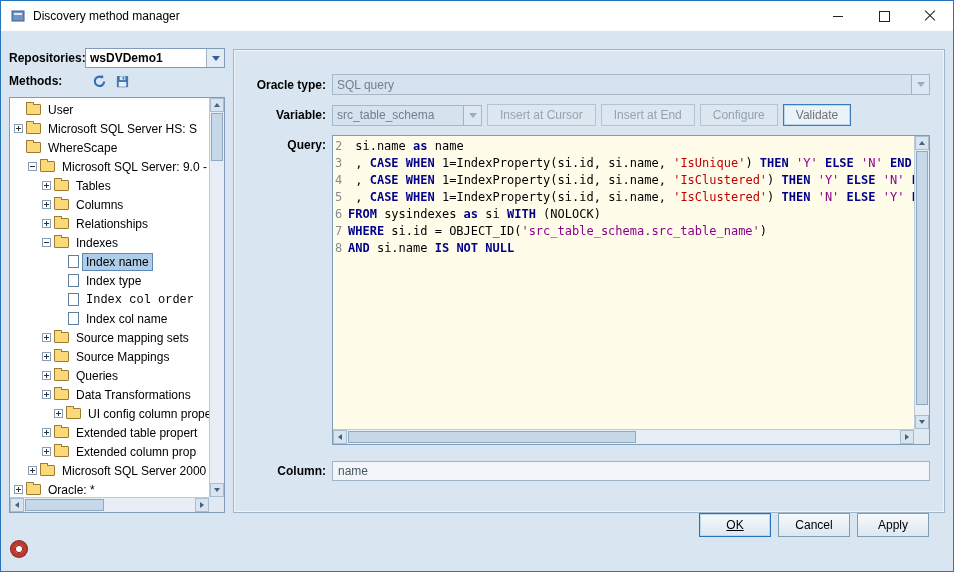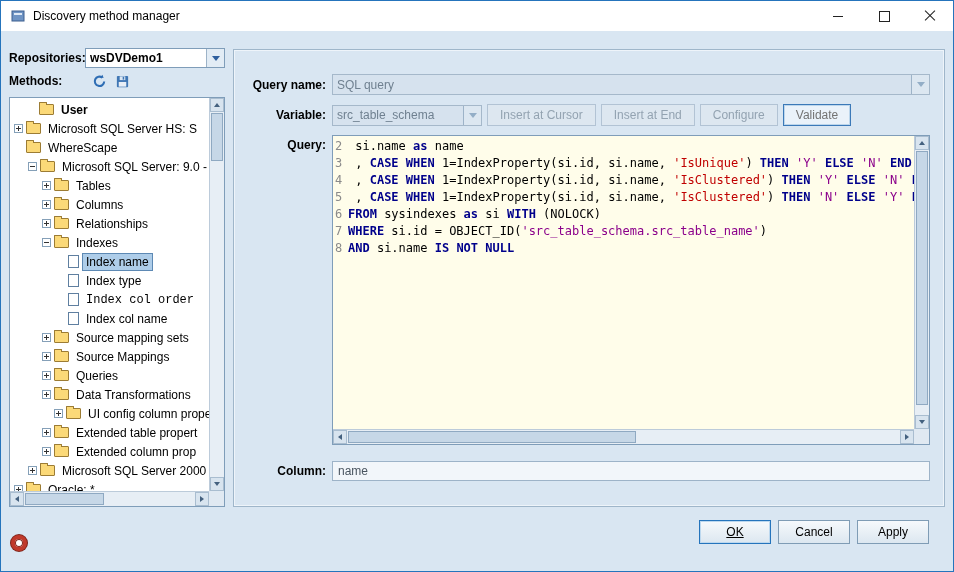--- a/index.html
+++ b/index.html
@@ -88,21 +88,21 @@
   .tk-kw2{color:var(--kw2,#8b0000);font-weight:bold;}
   .tk-str{color:var(--str,#c00000);}
   .tk-str2{color:var(--str2,#8b008b);}
   .tk-pl{color:#000;}
   .editor .vscroll{bottom:15px;}
   .editor .hscroll{right:15px;}
 
   .field{flex:1;height:20px;background:#f2f6fa;border:1px solid #9db3c8;color:#4a5560;padding:0 5px;font-family:"Liberation Sans",sans-serif;font-size:12px;box-sizing:border-box;}
 
   
-  .footer{height:50px;flex:none;display:flex;align-items:center;padding:0 24px 14px 10px;}
+  .footer{height:50px;flex:none;display:flex;padding:0 24px 8px 10px;}
   .buoy{width:16px;height:16px;border-radius:50%;border:4px solid #c0392b;box-sizing:border-box;box-shadow:0 0 0 1px #7e241a,inset 0 0 0 1px #7e241a;background:#fff;align-self:flex-end;margin-bottom:6px;}
   .spacer{flex:1;}
   .dlg-btn{width:72px;height:24px;margin-left:7px;background:linear-gradient(#f6f9fc,#dce7f0);border:1px solid #7f9cb5;font-family:"Liberation Sans",sans-serif;font-size:12px;cursor:default;}
   .dlg-btn.default{border:1px solid #2574bc;box-shadow:0 0 0 1px #bcd8ef inset;}
   .u{text-decoration:underline;}
 </style>
 </head>
 <body>
 
 <div class="window">
@@ -155,21 +155,21 @@
           <svg width="15" height="15" viewBox="0 0 16 16">
               <rect x="2" y="2" width="12" height="12" fill="#3f76b4" rx="1"></rect>
               <rect x="5" y="2.5" width="6" height="4" fill="#dbe7f3"></rect>
               <rect x="8.2" y="3" width="1.6" height="3" fill="#3f76b4"></rect>
               <rect x="4" y="8.5" width="8" height="5" fill="#e8eef6"></rect>
             </svg>
         </span>
       </div>
       <div class="tree-box">
         <div class="tree-view">
-            <div class="titem" style="padding-left: 17px; font-weight: bold;">
+            <div class="titem" style="padding-left: 4px;">
               <span class="exp-spacer"></span>
               <span class="folder-icon"></span>
               <span class="tlabel">User</span>
             </div>
             <div class="titem" style="padding-left: 4px;">
               <span class="expander">
                 <i class="h"></i>
                 <i class="v"></i>
               </span>
               <span class="folder-icon"></span>
@@ -338,21 +338,21 @@
               <i class="tri-right"></i>
             </div>
         </div>
         <div class="sb-corner"></div>
       </div>
     </div>
 
     <div class="right-panel">
 
       <div class="form-row">
-        <span class="flabel">Query name:</span>
+        <span class="flabel">Oracle type:</span>
         <div class="combo wide disabled">
           <span class="combo-val">SQL query</span>
           <span class="combo-arrow">
               <i class="tri"></i>
             </span>
         </div>
       </div>
 
       <div class="form-row">
         <span class="flabel">Variable:</span>

